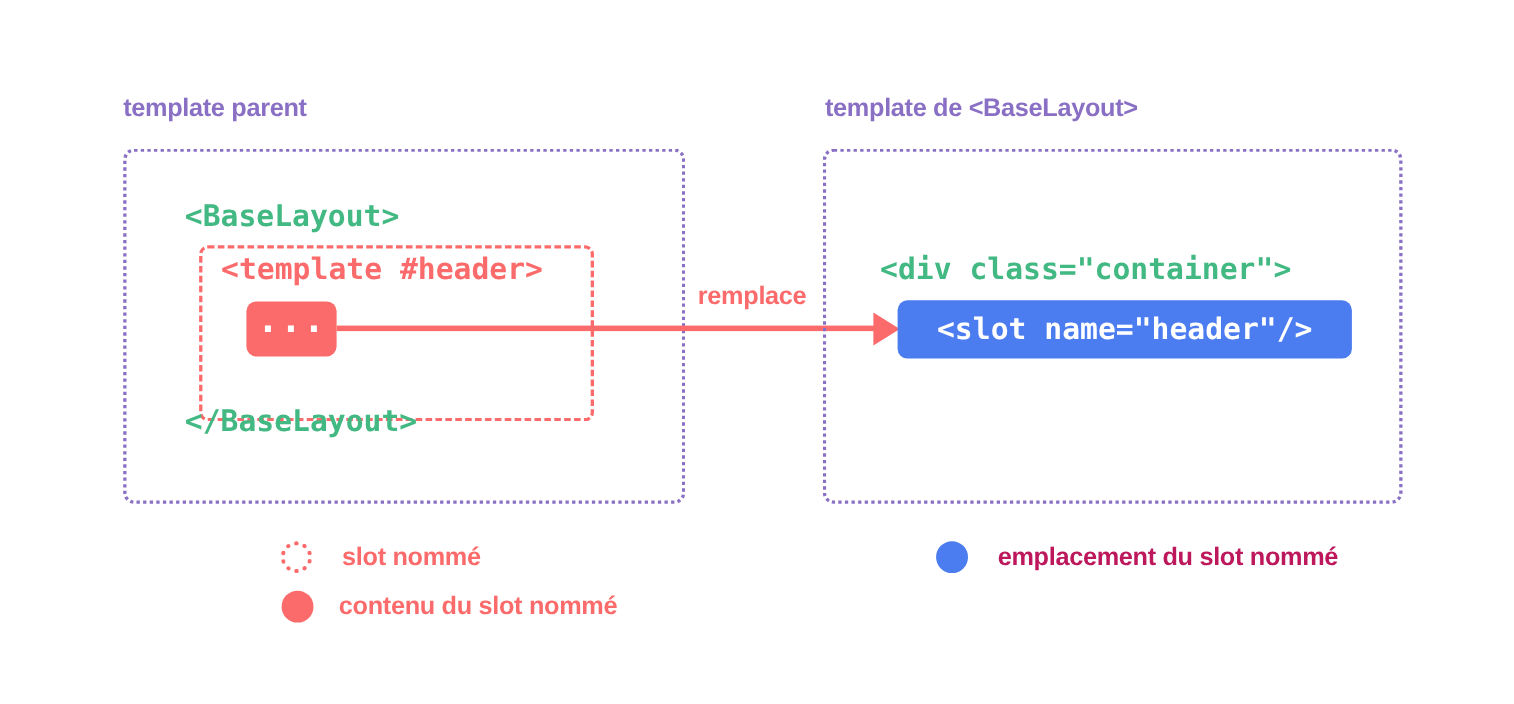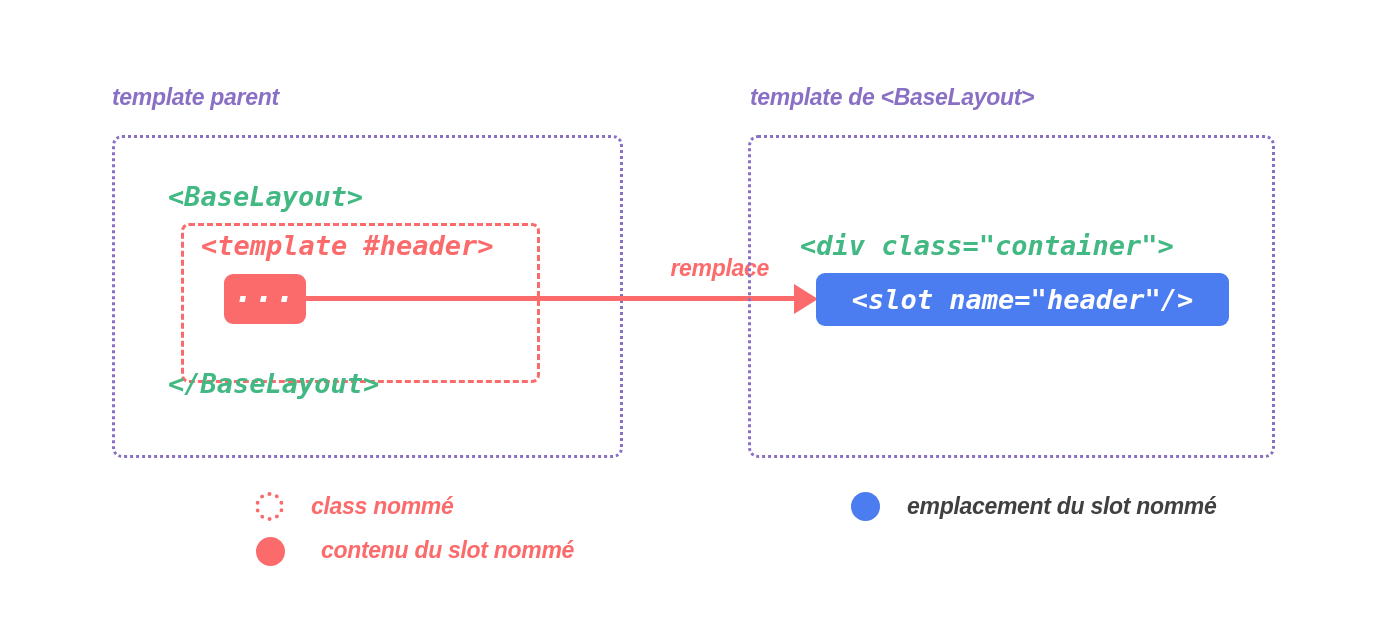--- a/index.html
+++ b/index.html
@@ -3,21 +3,20 @@
 <meta charset="utf-8">
 <style>
   html, body { margin: 0; padding: 0; background: #ffffff; }
   .canvas {
     position: relative;
     width: 1376px;
     height: 640px;
     background: #ffffff;
     overflow: hidden;
     font-family: "Liberation Sans", sans-serif;
-    font-style: italic;
   }
   .panel-title {
     position: absolute;
     color: #8a70c5;
     font-weight: 700;
     font-size: 23px;
     letter-spacing: -0.3px;
     white-space: nowrap;
   }
   .panel-box {
@@ -87,21 +86,21 @@
   .arrow-head {
     position: absolute;
     left: 794px; top: 284px;
     width: 0; height: 0;
     border-top: 15px solid transparent;
     border-bottom: 15px solid transparent;
     border-left: 24px solid #fc6b6b;
   }
   .arrow-label {
     position: absolute;
-    left: 584px; top: 255px;
+    left: 548px; top: 255px;
     width: 185px;
     text-align: right;
     color: #fc6b6b;
     font-weight: 700;
     font-size: 23px;
     letter-spacing: -0.3px;
   }
   .legend-label {
     position: absolute;
     font-weight: 700;
@@ -111,21 +110,21 @@
   }
   .legend-marker {
     position: absolute;
     width: 29px; height: 29px;
     border-radius: 50%;
     box-sizing: border-box;
   }
   .marker-dashed-red { border: 4px dotted #fc6b6b; background: transparent; }
   .marker-fill-red   { background: #fc6b6b; }
   .marker-fill-blue  { background: #4b7cf0; }
-  .blue-text { color: #404040; }
+  .blue-text { color: #be185d; }
 </style>
 </head>
 <body>
 
 <div class="canvas">
 
   <div class="panel-title" style="left:112px; top:84px;">template parent</div>
 
   <div class="panel-box" style="left:112px; top:135px; width:505px; height:317px;"></div>
 
@@ -151,21 +150,21 @@
   <div class="panel-box" style="left:748px; top:135px; width:521px; height:317px;"></div>
 
   <div class="code green" style="left:800px; top:230px;">&lt;div class="container"&gt;</div>
 
   <div class="slot-outlet-box">
     <span class="code-line">&lt;slot name="header"/&gt;</span>
   </div>
 
 
   <div class="legend-marker marker-dashed-red" style="left:255px; top:492px;"></div>
-  <div class="legend-label red" style="left:311px; top:493px;">class nommé</div>
+  <div class="legend-label red" style="left:311px; top:493px;">slot nommé</div>
 
   <div class="legend-marker marker-fill-red" style="left:256px; top:537px;"></div>
-  <div class="legend-label red" style="left:321px; top:537px;">contenu du slot nommé</div>
+  <div class="legend-label red" style="left:308px; top:537px;">contenu du slot nommé</div>
 
   <div class="legend-marker marker-fill-blue" style="left:851px; top:492px;"></div>
   <div class="legend-label blue-text" style="left:907px; top:493px;">emplacement du slot nommé</div>
 
 </div>
 
 </body></html>

